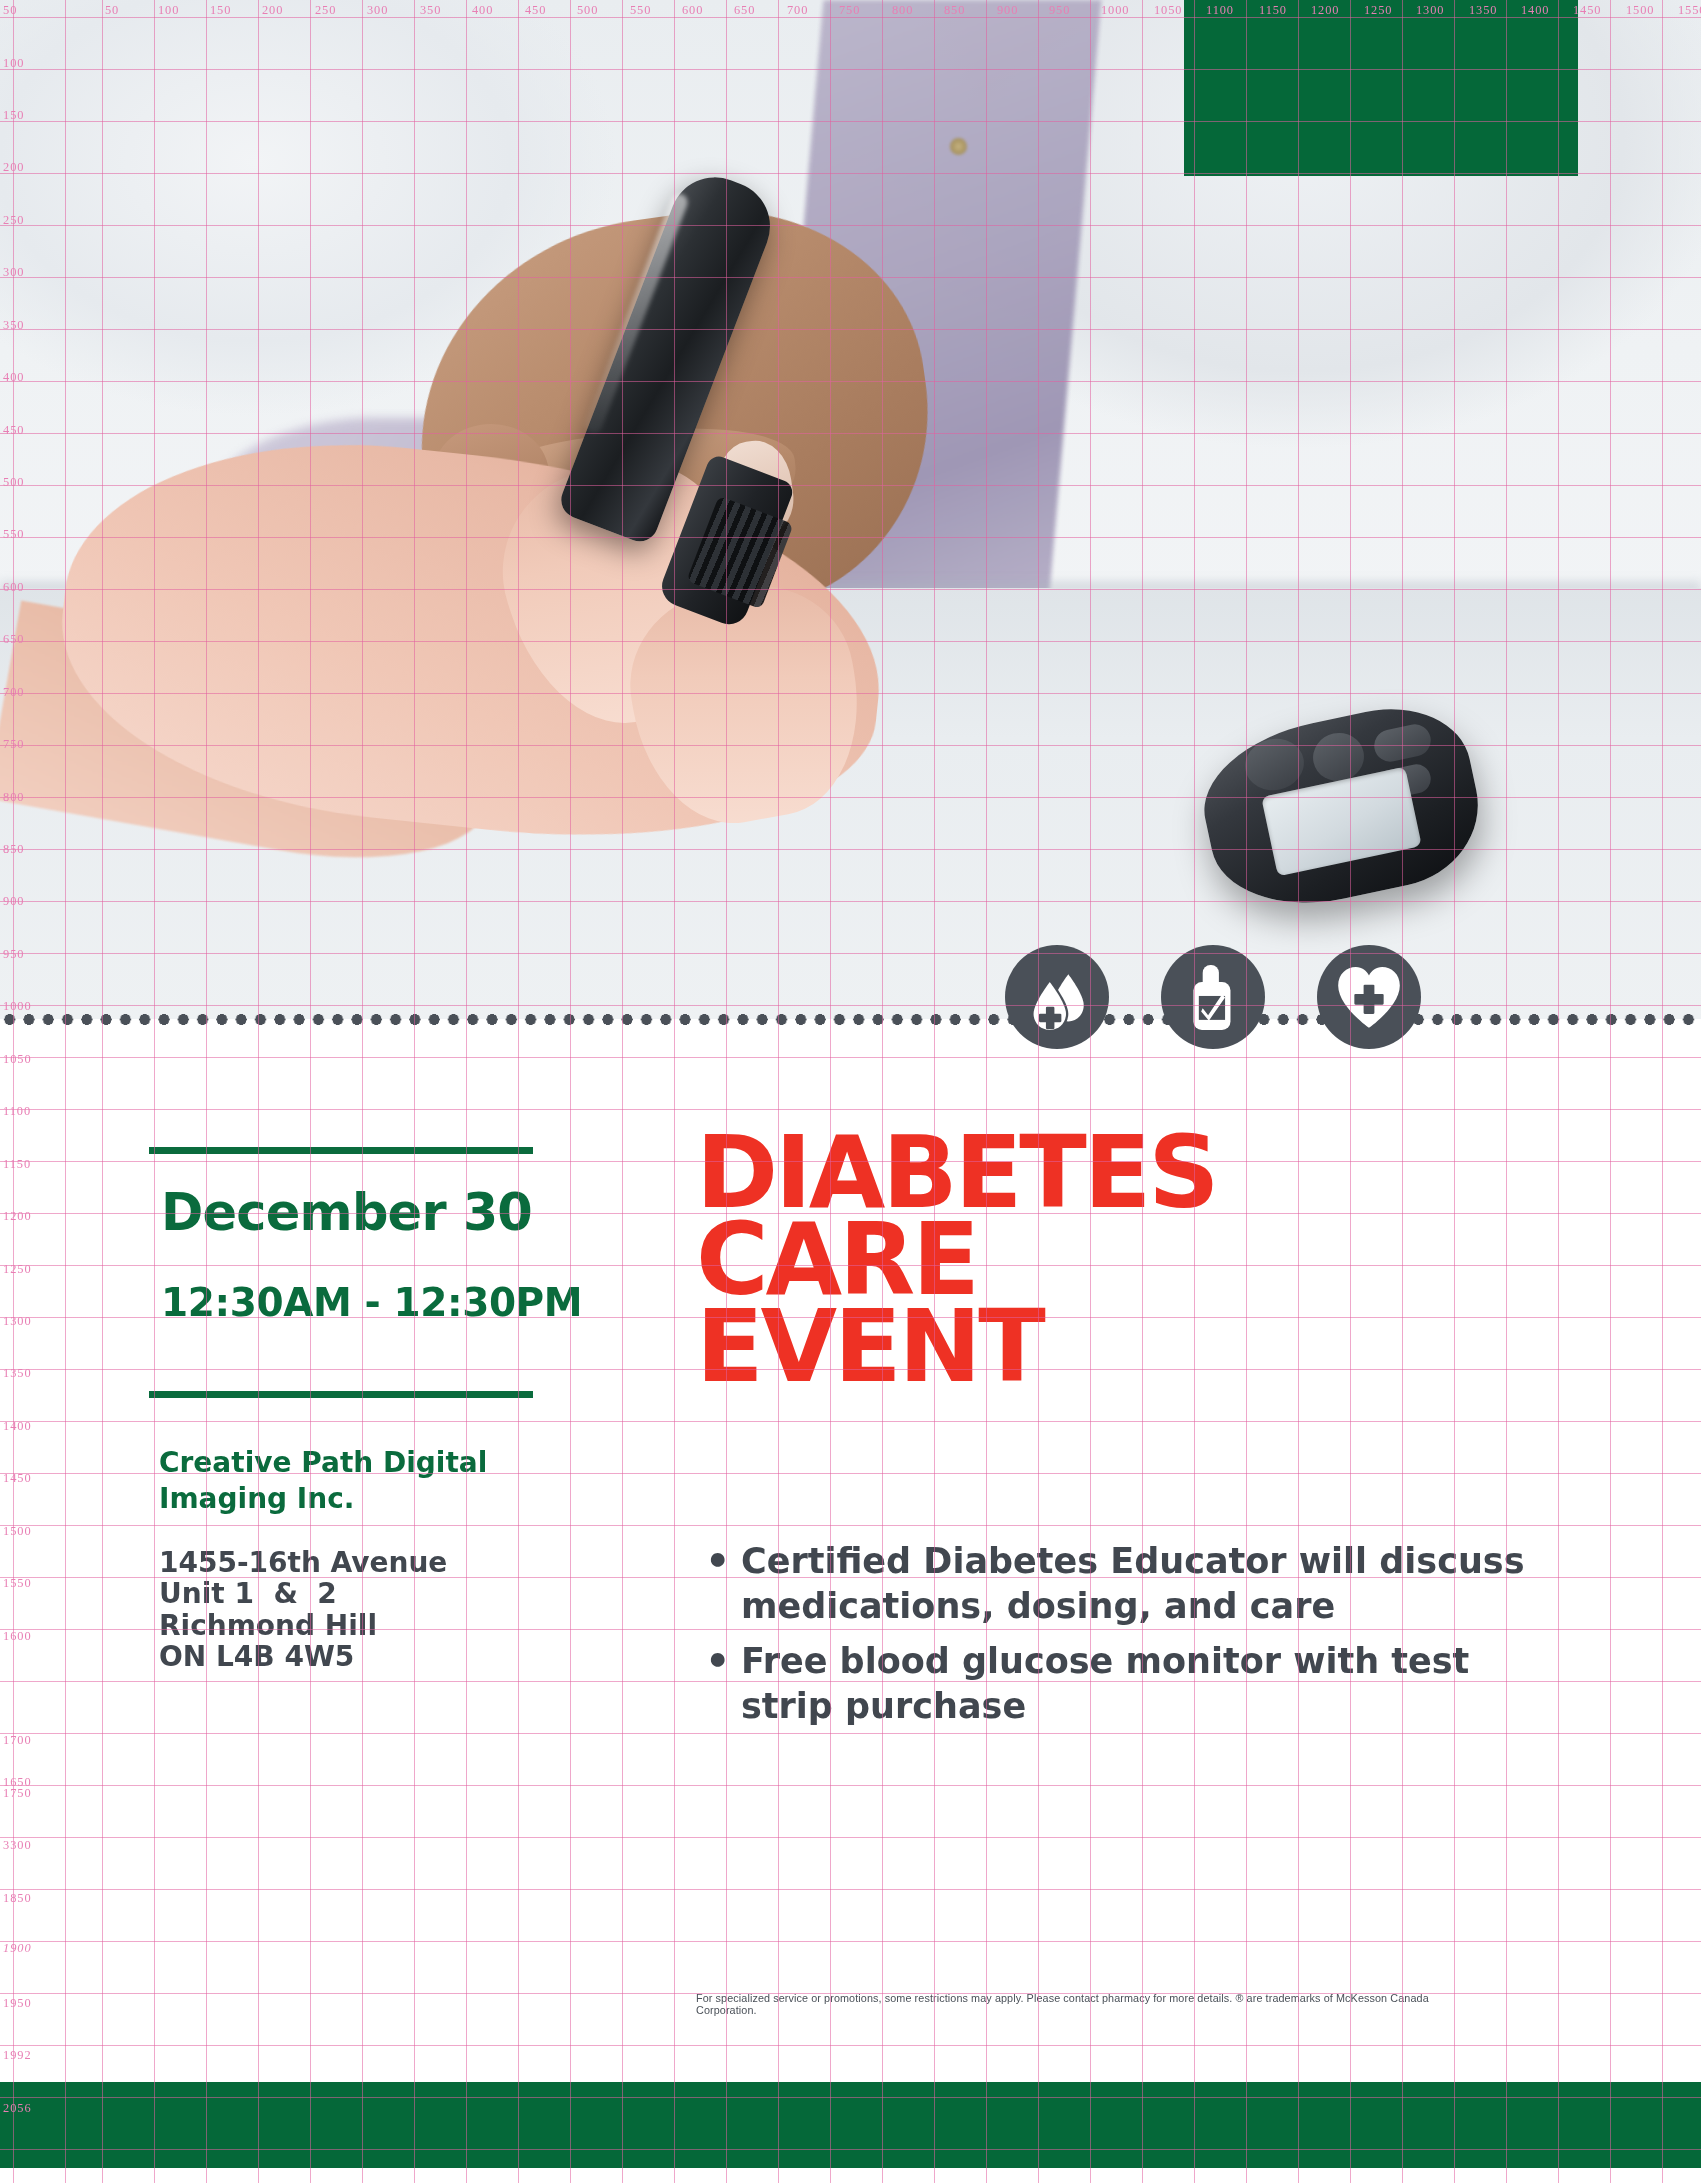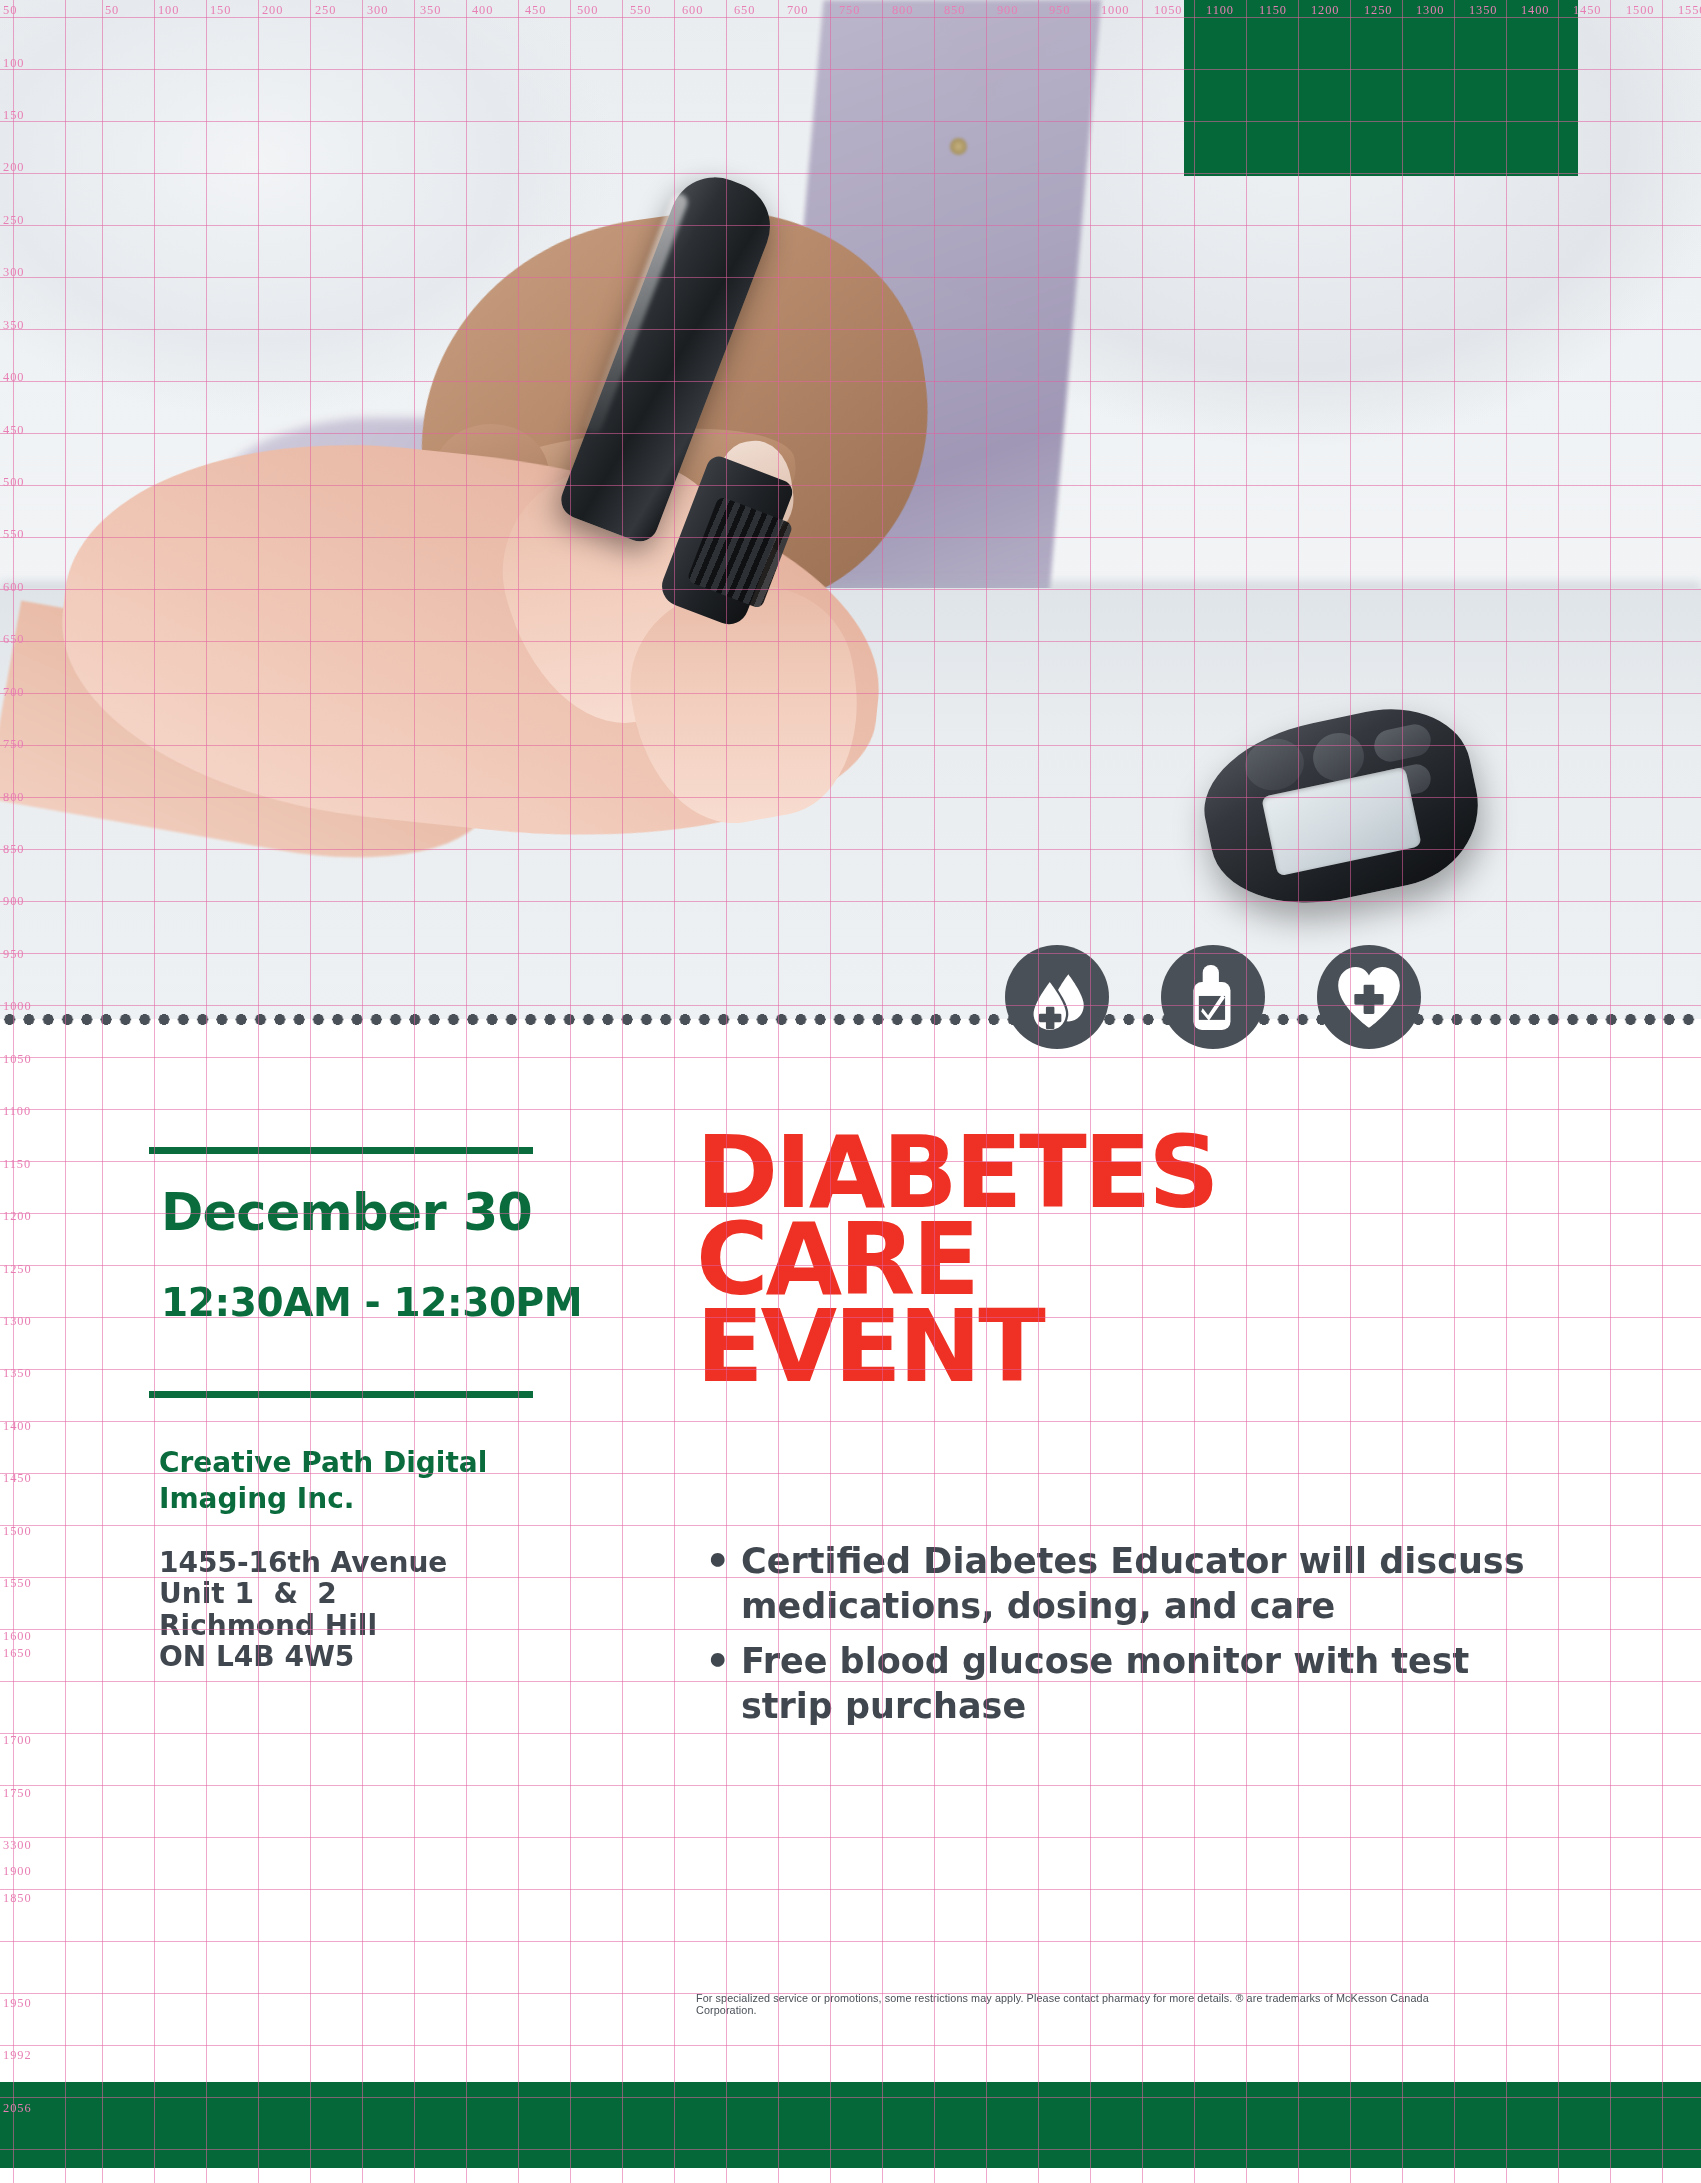--- a/index.html
+++ b/index.html
@@ -297,25 +297,25 @@
       <div class="gridLbl" style="left: 3.1px; top: 1157px;">1150</div>
       <div class="gridLbl" style="left: 3.1px; top: 1209px;">1200</div>
       <div class="gridLbl" style="left: 3.1px; top: 1262px;">1250</div>
       <div class="gridLbl" style="left: 3.1px; top: 1314px;">1300</div>
       <div class="gridLbl" style="left: 3.1px; top: 1366px;">1350</div>
       <div class="gridLbl" style="left: 3.1px; top: 1419px;">1400</div>
       <div class="gridLbl" style="left: 3.1px; top: 1471px;">1450</div>
       <div class="gridLbl" style="left: 3.1px; top: 1524px;">1500</div>
       <div class="gridLbl" style="left: 3.1px; top: 1576px;">1550</div>
       <div class="gridLbl" style="left: 3.1px; top: 1629px;">1600</div>
-      <div class="gridLbl" style="left: 3.1px; top: 1646px; font-family: Liberation Serif, serif;">1650</div>
+      <div class="gridLbl" style="left: 3.1px; top: 1775px; font-family: Liberation Serif, serif;">1650</div>
       <div class="gridLbl" style="left: 3.1px; top: 1733px; text-align: center;">1700</div>
       <div class="gridLbl" style="left: 3.1px; top: 1786px;">1750</div>
       <div class="gridLbl" style="left: 3.1px; top: 1838px;">3300</div>
       <div class="gridLbl" style="left: 3.1px; top: 1891px;">1850</div>
-      <div class="gridLbl" style="left: 3.1px; top: 1864px;">1900</div>
+      <div class="gridLbl" style="left: 3.1px; top: 1941px; font-style: italic;">1900</div>
       <div class="gridLbl" style="left: 3.1px; top: 1996px; text-align: right;">1950</div>
       <div class="gridLbl" style="left: 3.1px; top: 2048px;">1992</div>
       <div class="gridLbl" style="left: 3.1px; top: 2101px;">2056</div>
     </div>
 
 </div>
 
 
 </body></html>

